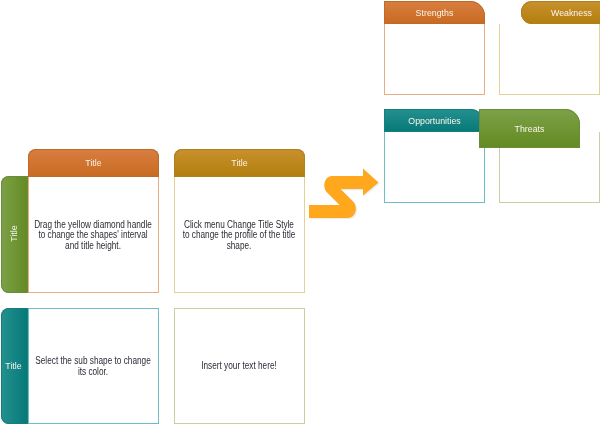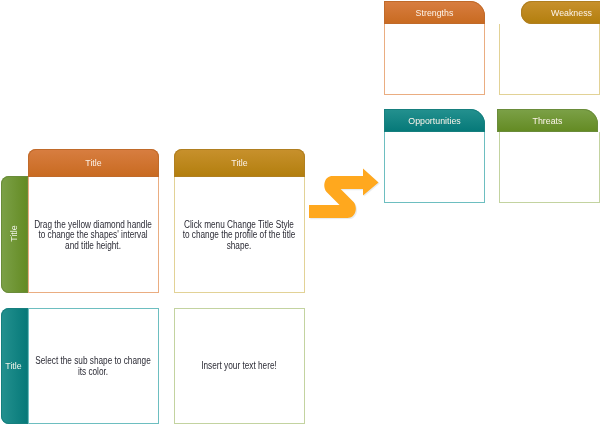--- a/index.html
+++ b/index.html
@@ -35,21 +35,21 @@
       </div>
       <div class="swot-body" style="left: 499px; top: 24px; width: 101px; height: 71px; border-right-color: rgb(226, 210, 150); border-bottom-color: rgb(226, 210, 150); border-left-color: rgb(226, 210, 150); border-top: 0px;"></div>
       <div class="swot-head" style="left: 521px; top: 1px; width: 101px; height: 23px; background: linear-gradient(rgb(200, 145, 45), rgb(178, 126, 13)); box-shadow: rgb(176, 127, 32) 0px 0px 0px 1px inset; border-radius: 11px;">
         <div class="swot-head-label" style="transform: scaleX(0.98);">Weakness</div>
       </div>
       <div class="swot-body" style="left: 384px; top: 132px; width: 101px; height: 71px; border-right-color: rgb(109, 190, 192); border-bottom-color: rgb(109, 190, 192); border-left-color: rgb(109, 190, 192); border-top: 0px;"></div>
       <div class="swot-head" style="left: 384px; top: 109px; width: 101px; height: 23px; background: linear-gradient(rgb(36, 145, 143), rgb(5, 120, 120)); box-shadow: rgb(22, 127, 126) 0px 0px 0px 1px inset; text-align: right;">
         <div class="swot-head-label" style="transform: scaleX(0.98);">Opportunities</div>
       </div>
       <div class="swot-body" style="left: 499px; top: 132px; width: 101px; height: 71px; border-right-color: rgb(195, 211, 160); border-bottom-color: rgb(195, 211, 160); border-left-color: rgb(195, 211, 160); border-top: 0px;"></div>
-      <div class="swot-head" style="left: 497px; top: 109px; width: 101px; height: 23px; background: linear-gradient(rgb(124, 161, 72), rgb(99, 138, 34)); box-shadow: rgb(106, 140, 58) 0px 0px 0px 1px inset;">
+      <div class="swot-head" style="left: 479px; top: 109px; width: 101px; height: 39px; background: linear-gradient(rgb(124, 161, 72), rgb(99, 138, 34)); box-shadow: rgb(106, 140, 58) 0px 0px 0px 1px inset;">
         <div class="swot-head-label" style="transform: scaleX(0.98);">Threats</div>
       </div>
     </div>
   <div id="examples-layer">
       <div class="ex-body" style="left: 28px; top: 177px; width: 131px; height: 116px; border-right-color: rgb(234, 173, 129); border-bottom-color: rgb(234, 173, 129); border-left-color: rgb(234, 173, 129); border-top: 0px;"></div>
       <div class="ex-head" style="left: 28px; top: 149px; width: 131px; height: 28px; background: linear-gradient(rgb(216, 126, 65), rgb(200, 106, 32)); box-shadow: rgb(192, 106, 42) 0px 0px 0px 1px inset;">
         <div class="ex-head-label" style="transform: scaleX(0.98);">Title</div>
       </div>
       <div class="ex-side" style="left: 1px; top: 176px; width: 27px; height: 117px; background: linear-gradient(to right, rgb(124, 161, 72), rgb(99, 138, 34)); box-shadow: rgb(106, 140, 58) 0px 0px 0px 1px inset;">
         <div class="ex-side-label" style="transform: translate(-1.5px, -1px) rotate(-90deg) scaleX(0.98);">Title</div>

